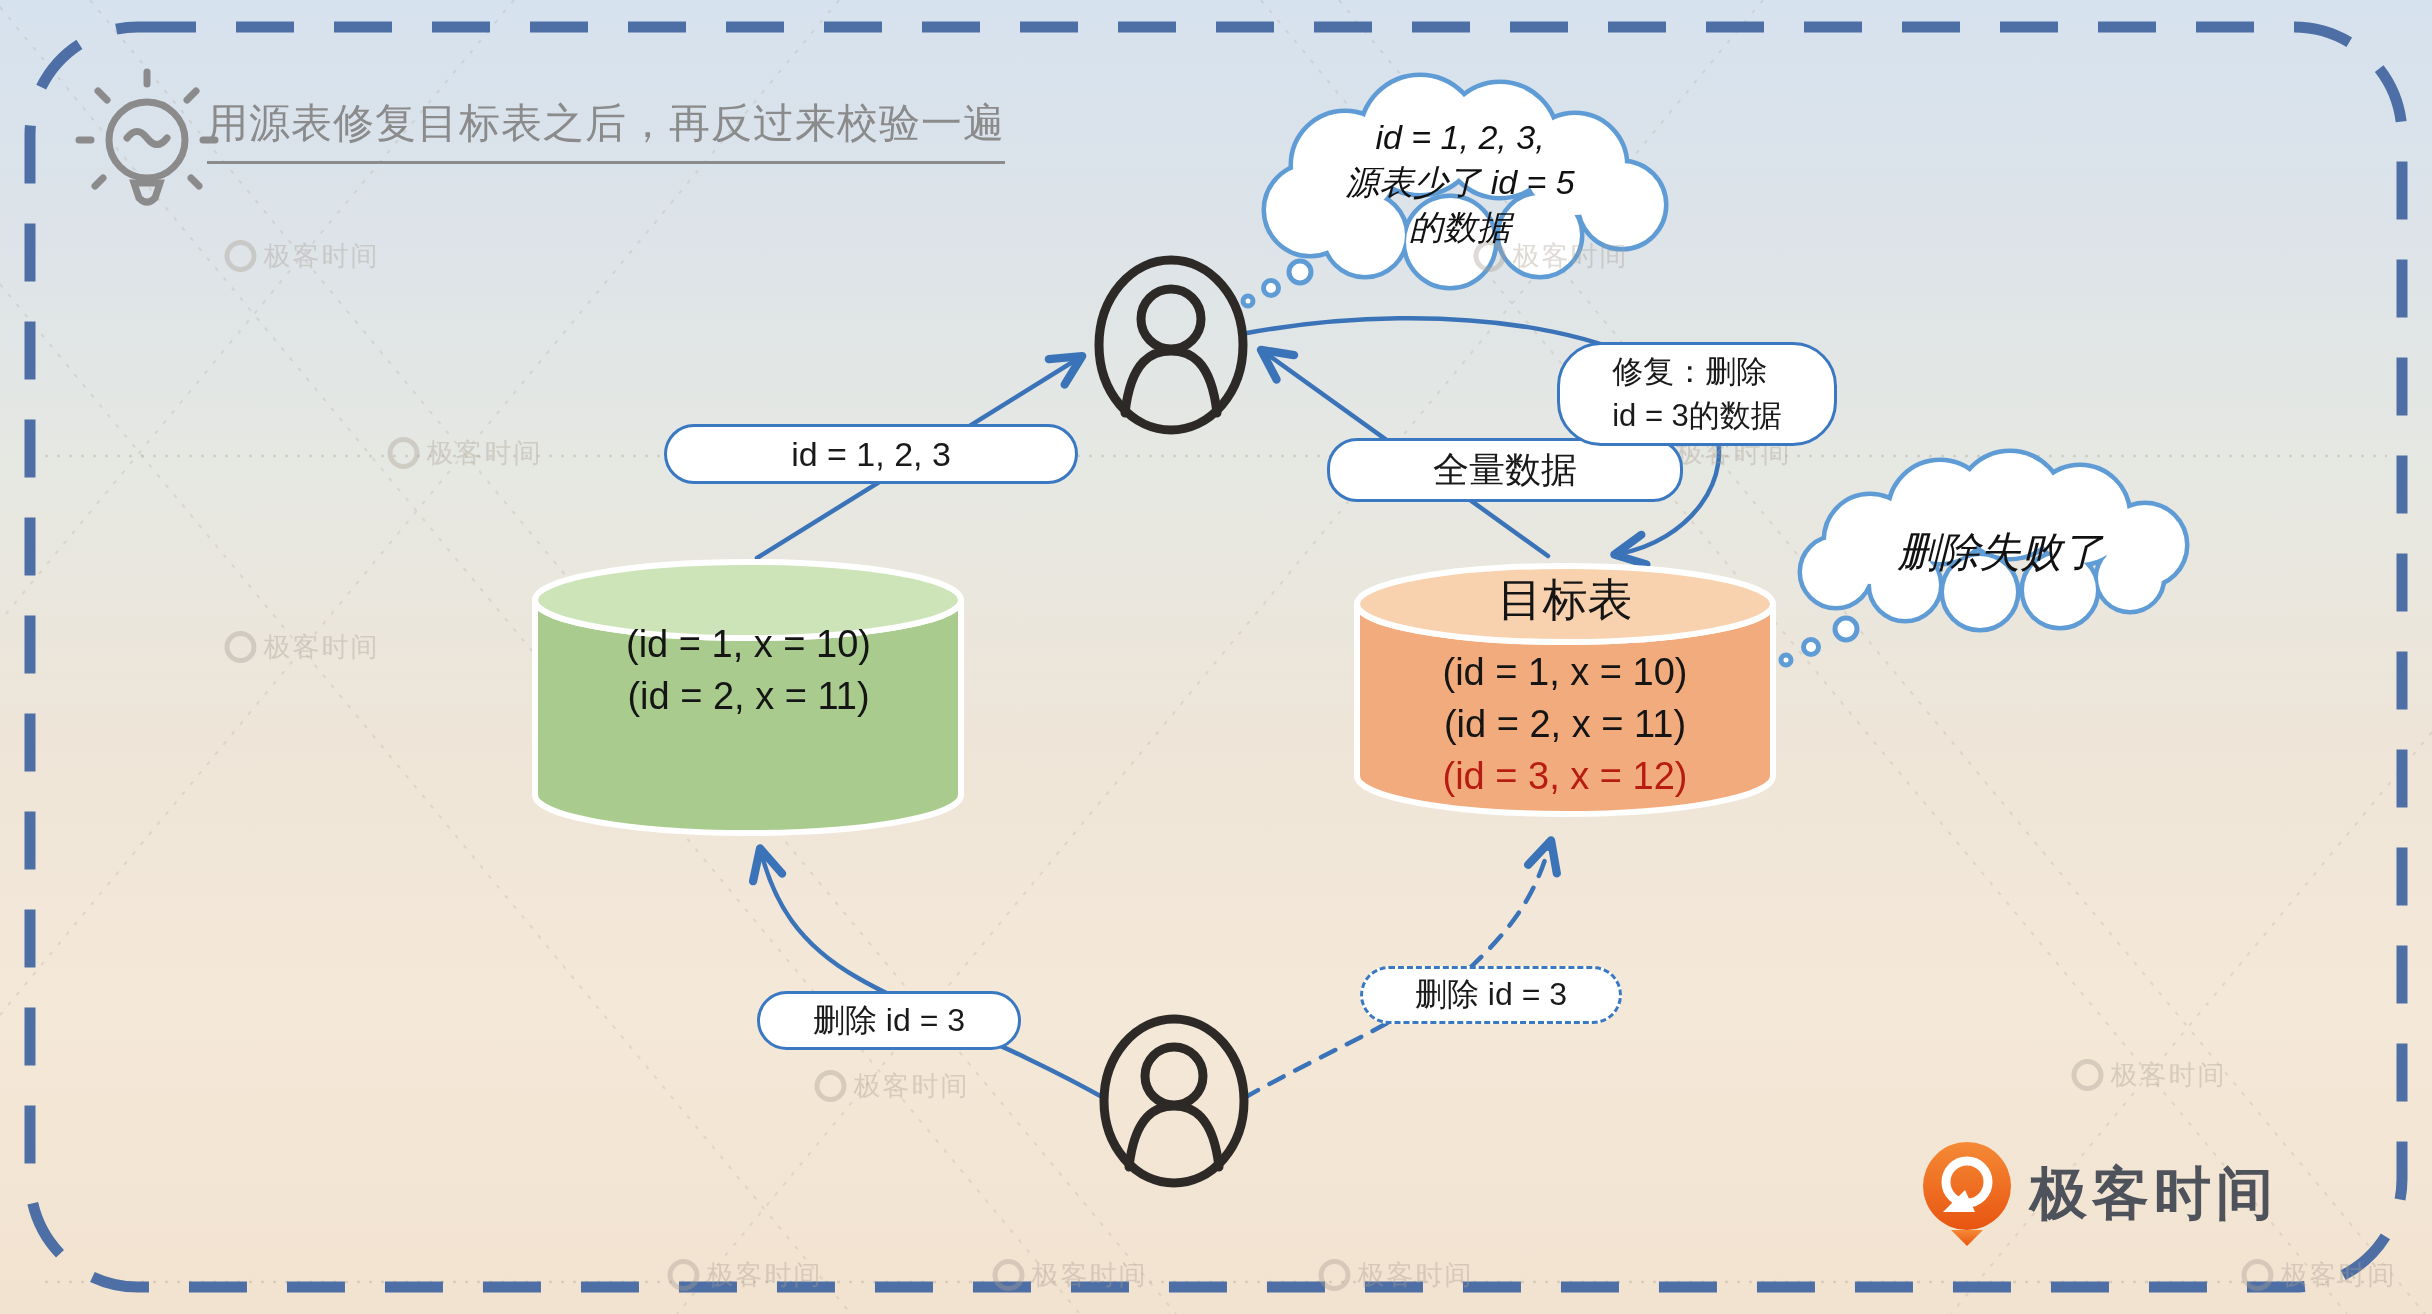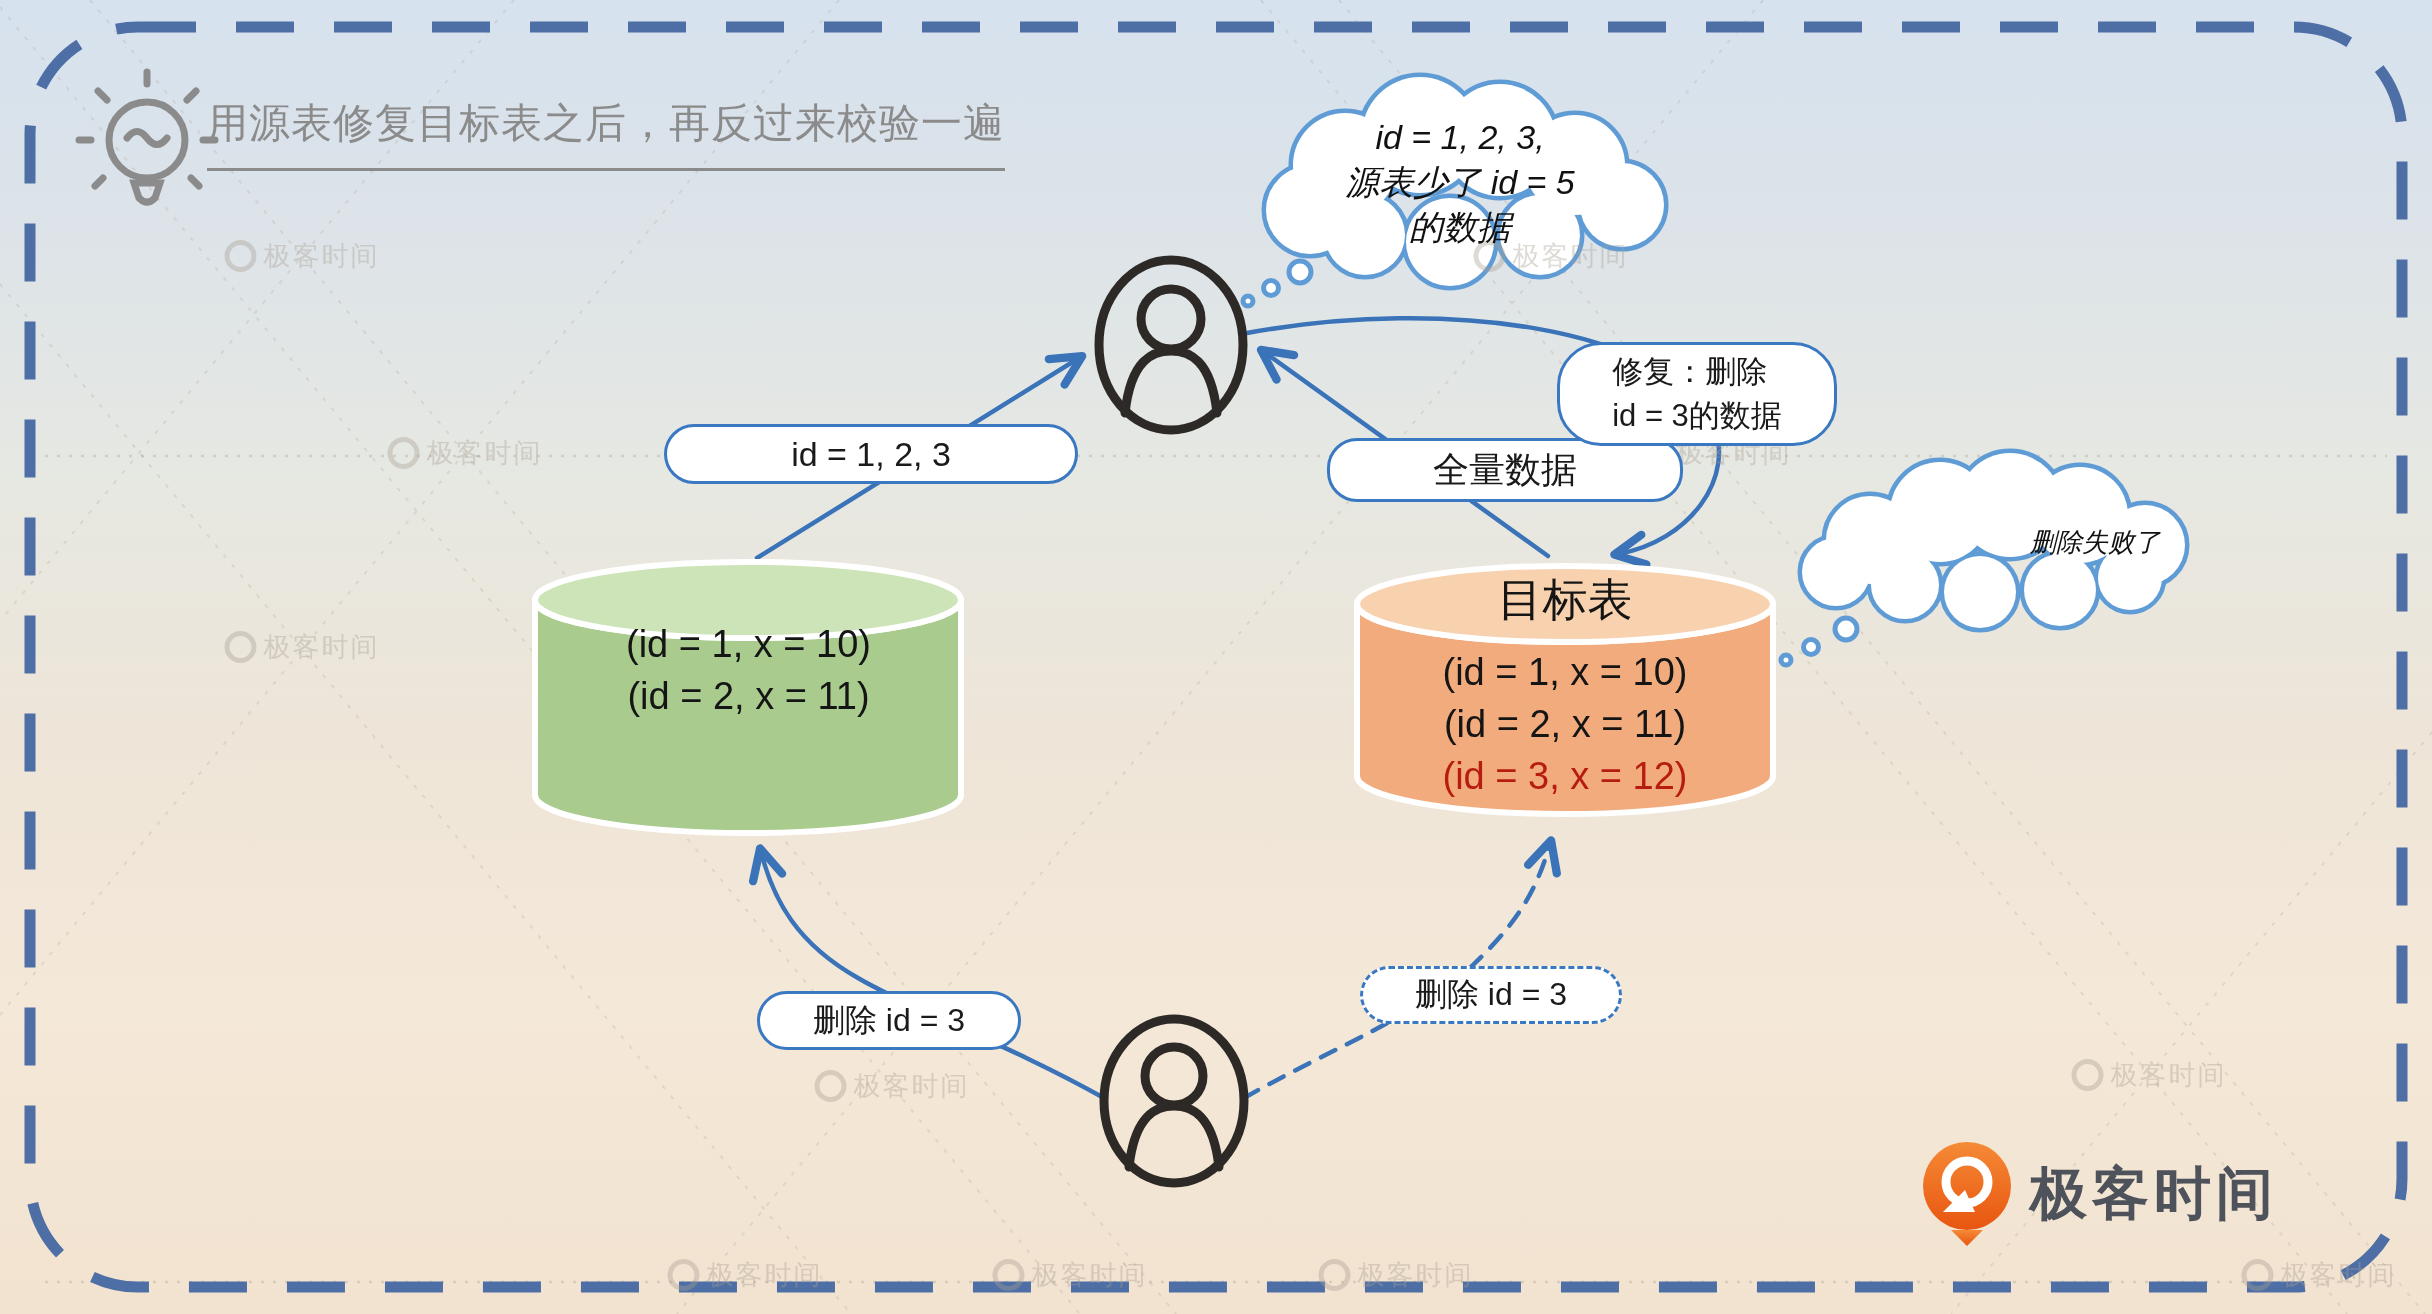--- a/index.html
+++ b/index.html
@@ -11,21 +11,21 @@
   svg.layer{position:absolute;left:0;top:0;z-index:1;}
   .lbl{position:absolute;z-index:3;display:flex;align-items:center;justify-content:center;
        background:#ffffff;border:3.5px solid #3a78c2;color:#1a1a1a;}
   .pill{border-radius:30px;}
   .cloud-text{position:absolute;z-index:3;color:#111;text-align:center;line-height:1.32;background:transparent;border:none;font-style:italic;}
   .cyl-text{position:absolute;z-index:3;text-align:center;color:#151515;background:transparent;}
   .cyl-text .ttl{display:block;}
   .cyl-text .row{display:block;}
   .red{color:#b71c10;}
   .hdr{position:absolute;z-index:3;color:#8b8b8b;font-size:41px;letter-spacing:1px;
-       border-bottom:3px solid #8b8b8b;padding-bottom:17px;white-space:nowrap;}
+       border-bottom:3px solid #8b8b8b;padding-bottom:10px;white-space:nowrap;}
   .wm{position:absolute;z-index:2;display:flex;align-items:center;gap:7px;opacity:0.38;color:#a99f93;
       font-size:27px;letter-spacing:2px;transform:translate(-50%,-50%);white-space:nowrap;}
   .wm .ring{width:22px;height:22px;border:5px solid #a99f93;border-radius:50%;display:inline-block;}
   .logo{position:absolute;z-index:3;display:flex;align-items:center;gap:16px;}
   .logo-text{color:#4e525a;font-size:57px;font-weight:700;letter-spacing:5px;}
 </style>
 </head>
 <body>
 
 <div class="canvas">
@@ -172,21 +172,21 @@
     <rect x="30" y="27" width="2372" height="1260" rx="108" fill="none" stroke="#4e6fa5" stroke-width="11" stroke-dasharray="58 40"></rect>
   </svg>
 
   <div class="hdr" style="left:207px;top:96px;">用源表修复目标表之后，再反过来校验一遍</div>
 
   <div class="cloud-text" style="left:1290px;top:115px;width:340px;font-size:34px;">
     <span>id = 1, 2, 3,</span><br>
     <span>源表少了 id = 5</span><br>
     <span>的数据</span>
   </div>
-  <div class="cloud-text" style="left:1840px;top:525px;width:320px;font-size:26px;text-align:right;">删除失败了</div>
+  <div class="cloud-text" style="left:1840px;top:525px;width:320px;font-size:41px;">删除失败了</div>
 
   <div class="lbl pill" style="left:664px;top:424px;width:408px;height:54px;font-size:34px;">id = 1, 2, 3</div>
 
   <div class="lbl pill" style="left:1327px;top:438px;width:350px;height:58px;font-size:36px;">全量数据</div>
 
   <div class="lbl" style="left:1557px;top:342px;width:274px;height:98px;border-radius:44px;font-size:31px;line-height:1.42;">
     <div>
       <span>修复：删除</span><br>
       <span>id = 3的数据</span>
     </div>

